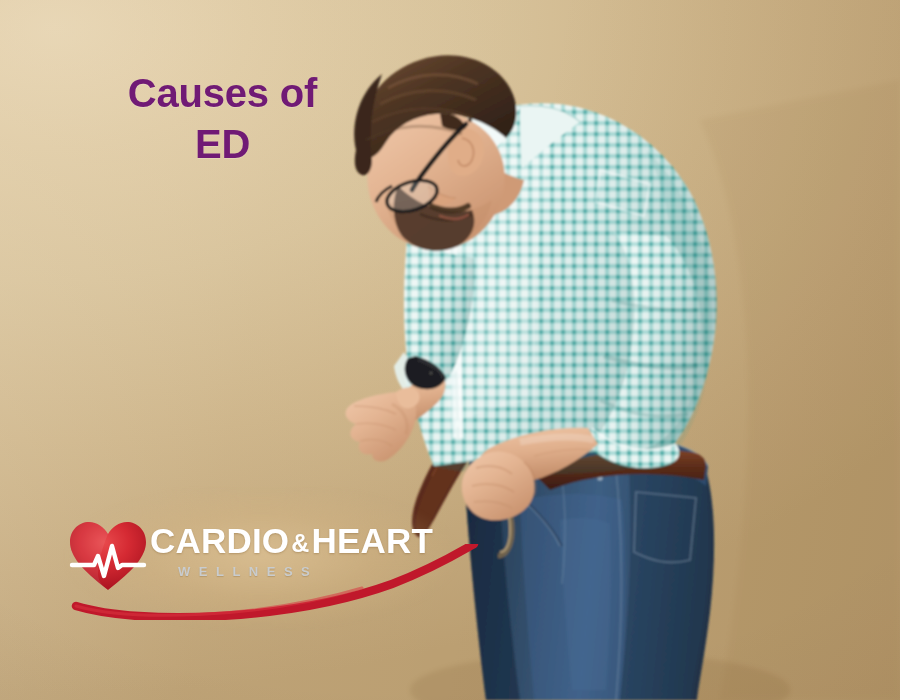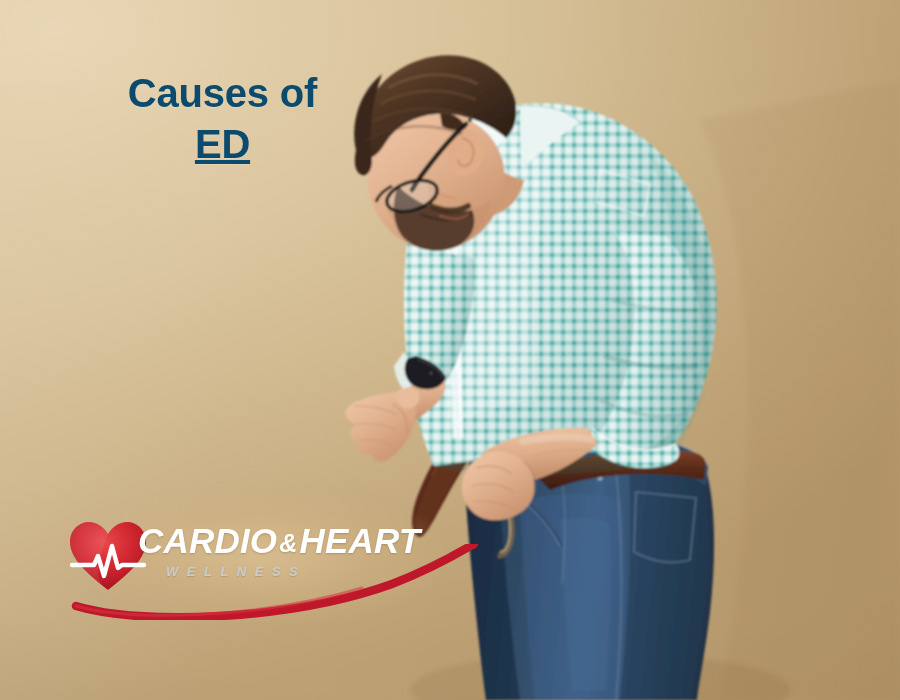--- a/index.html
+++ b/index.html
@@ -48,28 +48,28 @@
       rgba(0,0,0,0) 55%, rgba(80,54,22,0.10) 88%, rgba(70,46,18,0.17) 100%);
   }
 
   
   .headline {
     position: absolute;
     left: 60px;
     top: 68px;
     width: 325px;
     text-align: center;
-    color: #0c4a6e;
+    color: #701a75;
     font-size: 40px;
     font-weight: 700;
     line-height: 1.27;
     letter-spacing: -0.2px;
     text-shadow: 0 1px 0 rgba(255,255,255,0.18);
   }
-  .headline .l2 { display: block; text-decoration: underline; }
+  .headline .l2 { display: block; }
 
   
   #person {
     position: absolute;
     left: 0; top: 0; right: 0; bottom: 0;
   }
   #person svg { display: block; width: 900px; height: 700px; }
 
   
   .logo {
@@ -93,24 +93,23 @@
   .logo-heart {
     position: absolute;
     left: 10px;
     top: 22px;
     width: 80px;
     height: 74px;
   }
   .logo-heart svg { width: 80px; height: 74px; display:block; }
   .logo-wordmark {
     position: absolute;
-    left: 80px;
+    left: 92px;
     top: 25px;
     width: 320px;
-    font-style: italic;
   }
   .logo-main {
     color: #ffffff;
     font-size: 35px;
     font-weight: 700;
     letter-spacing: 0.2px;
     line-height: 1;
     white-space: nowrap;
     text-shadow: 0 1px 2px rgba(120,85,40,0.35);
   }

